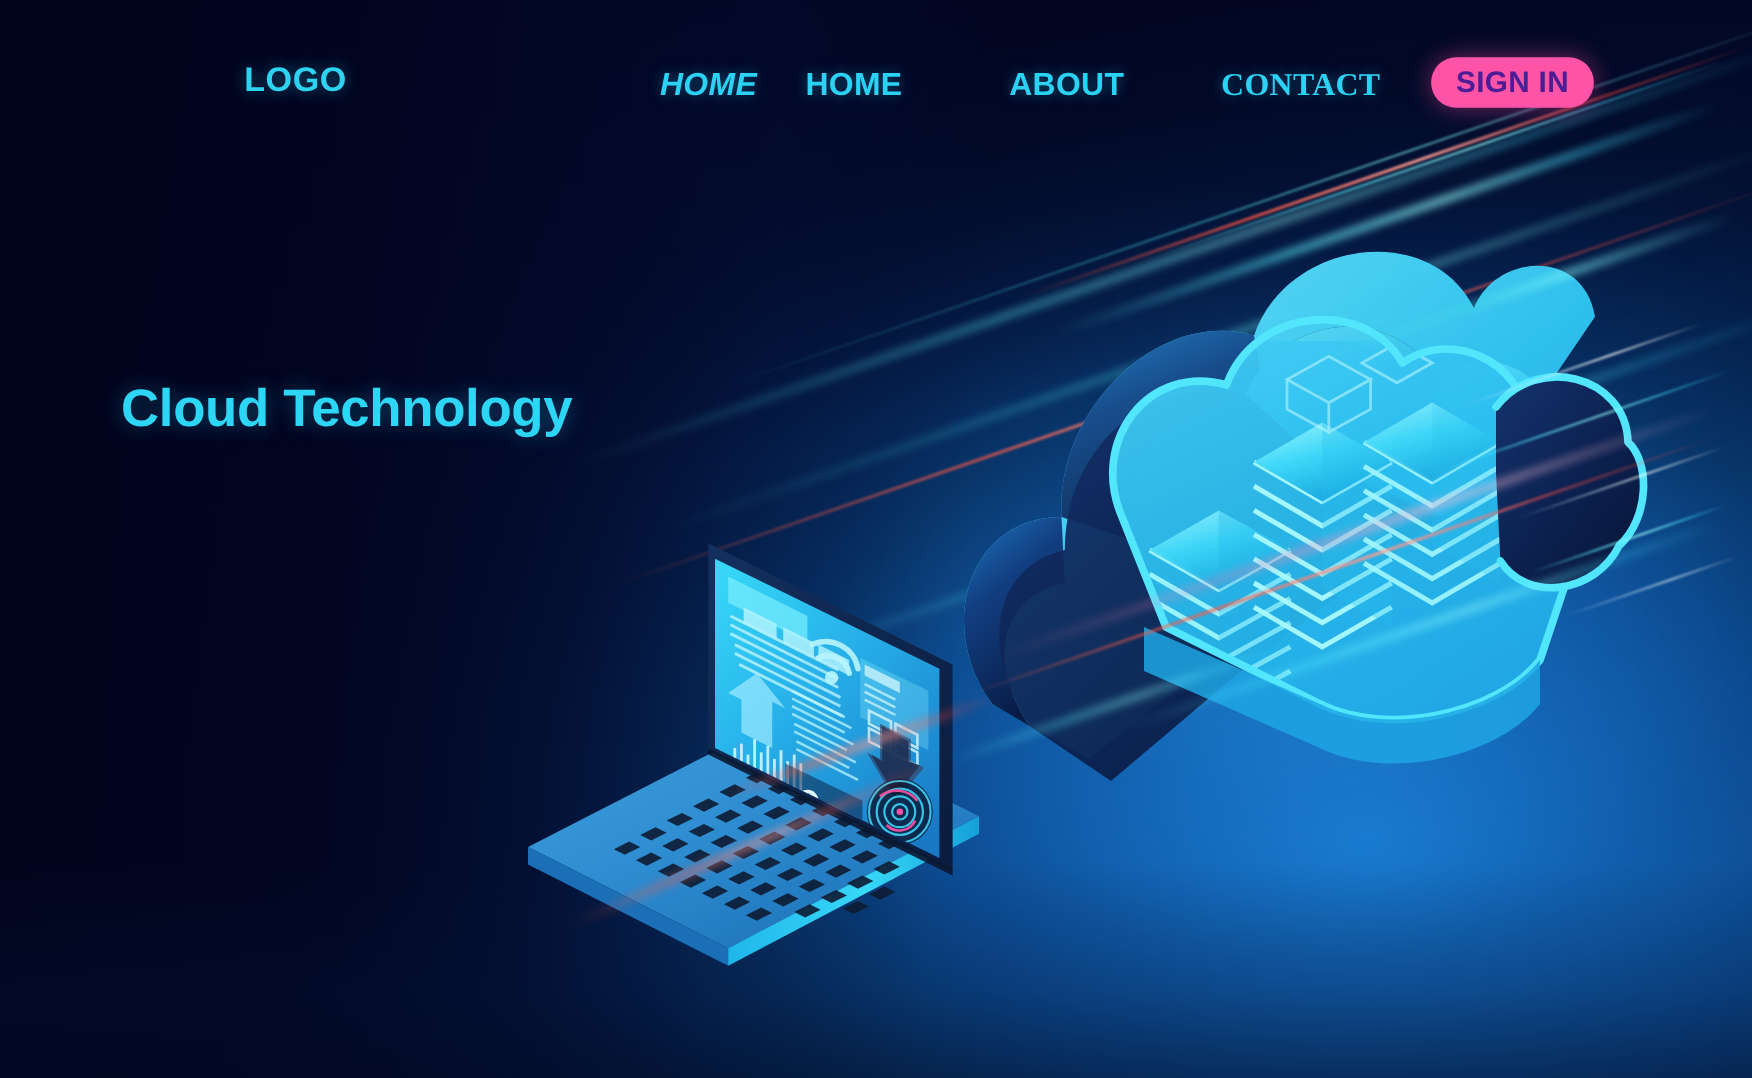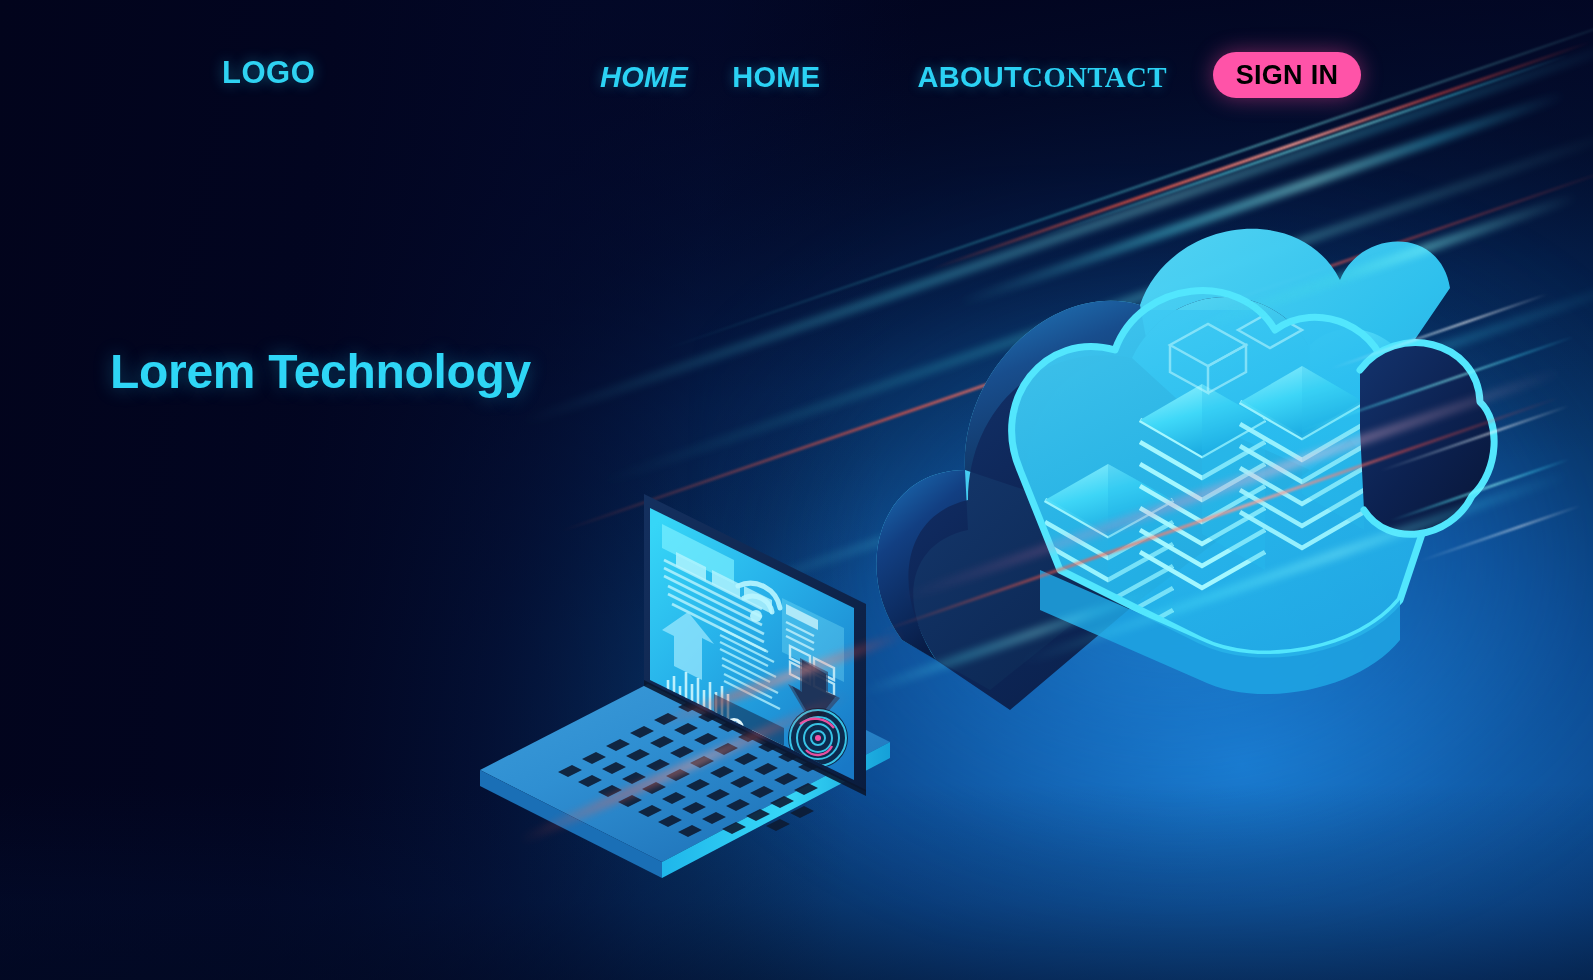--- a/index.html
+++ b/index.html
@@ -93,33 +93,33 @@
     font-size: 29px;
     font-weight: bold;
     color: #2bd2f4;
     text-shadow: 0 0 12px rgba(35,190,235,.40);
     cursor: pointer;
     letter-spacing: 0.3px;
     white-space: nowrap;
   }
   .nav-link.l-home    { margin-right: 44px; font-style: italic; }
   .nav-link.l-blog    { margin-right: 97px; }
-  .nav-link.l-about   { }
+  .nav-link.l-about   { margin-right: 88px; }
   .nav-link.l-contact { margin-right: 46px; font-family: Liberation Serif, serif; }
   .signin-btn {
     display: inline-flex;
     align-items: center;
     justify-content: center;
     min-width: 148px;
     height: 46px;
     padding: 0 20px;
     border: none;
     border-radius: 23px;
     background: #ff53a8;
-    color: #000000;
+    color: #4c1d95;
     font-family: "Liberation Sans", sans-serif;
     font-size: 27px;
     font-weight: bold;
     letter-spacing: 0.3px;
     cursor: pointer;
     box-shadow: 0 0 22px rgba(255,70,160,.45);
     margin-top: -4px;
   }
 
   
@@ -589,17 +589,17 @@
     <div class="nav-links">
       <a class="nav-link l-home">HOME</a>
       <a class="nav-link l-blog">HOME</a>
       <a class="nav-link l-about">ABOUT</a>
       <a class="nav-link l-contact">CONTACT</a>
       <button class="signin-btn">SIGN IN</button>
     </div>
   </nav>
 
   <div class="hero">
-    <h1 class="hero-title">Lorem Technology</h1>
+    <h1 class="hero-title">Cloud Technology</h1>
   </div>
 
 
 </div>
 
 </body></html>

